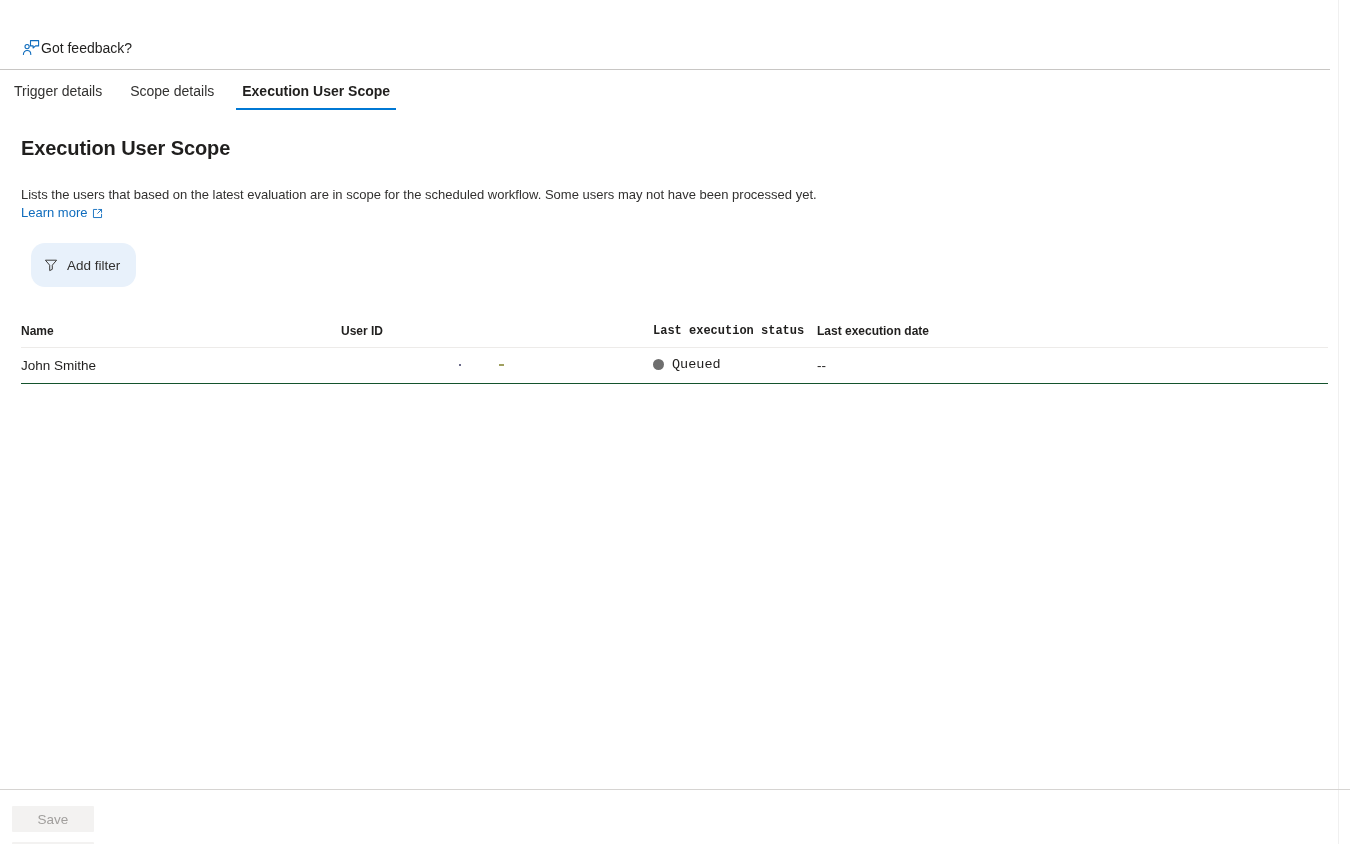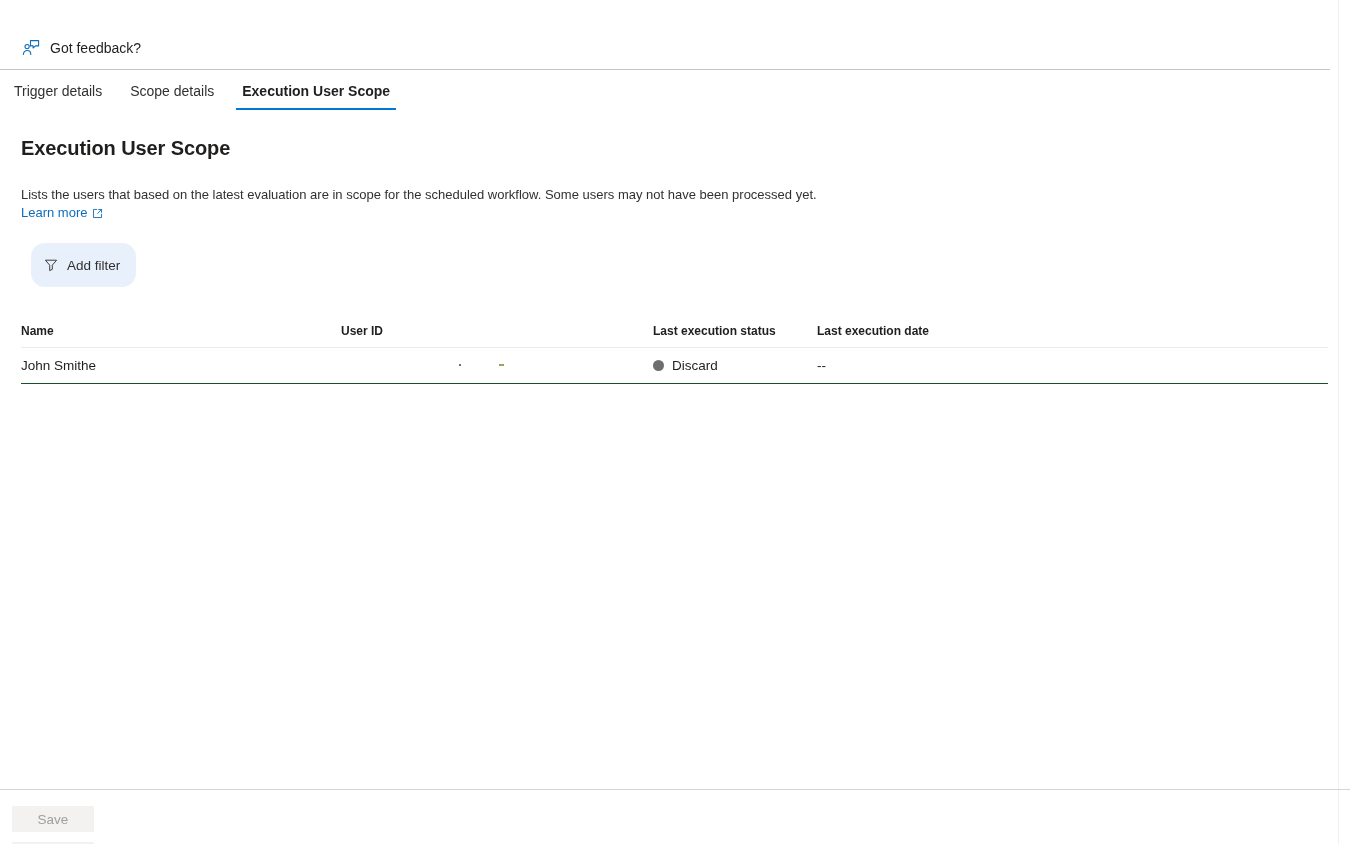--- a/index.html
+++ b/index.html
@@ -31,21 +31,20 @@
     background: #f0f0f0;
   }
 
   
   .feedback-row {
     position: absolute;
     top: 38px;
     left: 21px;
     display: flex;
     align-items: center;
-    gap: 9px;
     cursor: pointer;
   }
   .feedback-icon {
     width: 20px;
     height: 20px;
     display: block;
     flex: none;
   }
   .feedback-label {
     font-size: 14px;
@@ -180,21 +179,21 @@
     color: #201f1e;
   }
   .cell {
     flex: none;
     padding-right: 10px;
     overflow: hidden;
     white-space: nowrap;
   }
   .col-name   { width: 320px; }
   .col-userid { width: 312px; }
-  .col-status { width: 164px; }
+  .col-status { width: 164px; font-family: Liberation Mono, monospace; }
   .col-date   { width: 200px; }
 
   .status-wrap {
     display: inline-flex;
     align-items: center;
     gap: 8px;
   }
   .status-dot {
     width: 11px;
     height: 11px;
@@ -318,21 +317,21 @@
       <div class="cell col-name">John Smithe</div>
       <div class="cell col-userid">
         <span class="redaction">
           <i class="a"></i>
             <i class="b"></i>
         </span>
       </div>
       <div class="cell col-status">
         <span class="status-wrap">
           <span class="status-dot"></span>
-          <span>Discard</span>
+          <span>Queued</span>
         </span>
       </div>
       <div class="cell col-date">--</div>
     </div>
 
   </div>
 
   <div class="footer-divider"></div>
   <div class="footer-actions">
     <button class="footer-btn">Save</button>

